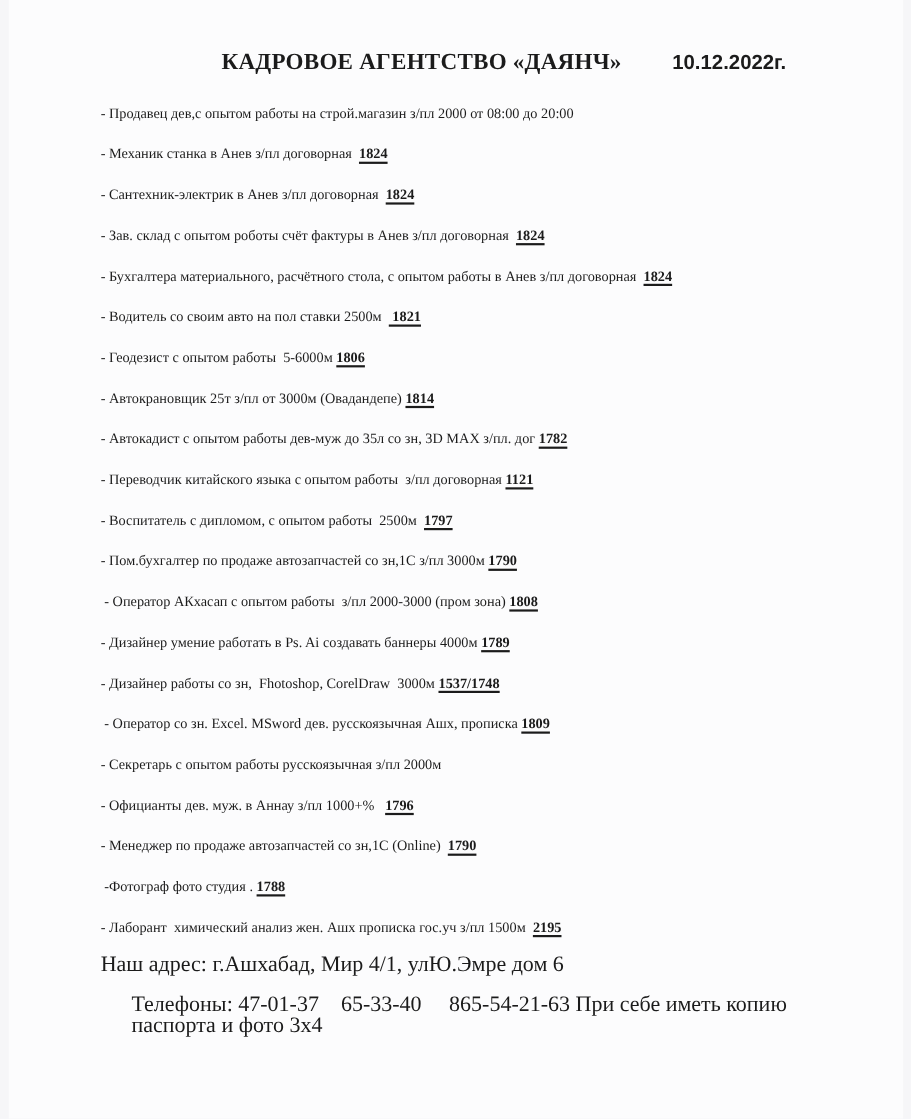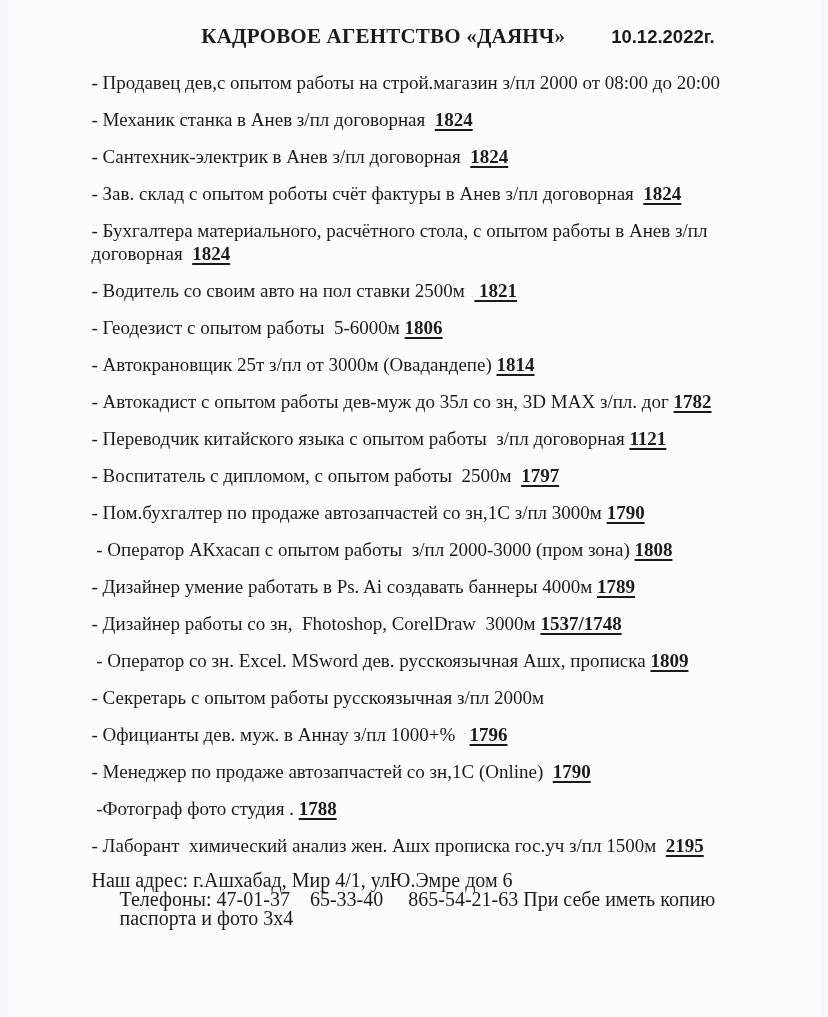--- a/index.html
+++ b/index.html
@@ -9,21 +9,21 @@
   }
   .page {
     position: relative;
     width: 813px;
     height: 1017px;
     margin: 0 auto;
     background: #fcfcfd;
     color: #1b1b1b;
     font-family: "Liberation Serif", serif;
     box-sizing: border-box;
-    padding: 24px 52px 20px 84px;
+    padding: 44px 52px 20px 84px;
     overflow: hidden;
   }
   .title-row {
     text-align: center;
     padding-left: 56px;
     margin-bottom: 22px;
     white-space: pre-wrap;
   }
   .title {
     font-family: "Liberation Serif", serif;
@@ -32,40 +32,41 @@
     letter-spacing: 0.2px;
   }
   .date {
     font-family: "Liberation Sans", sans-serif;
     font-size: 18.5px;
     font-weight: bold;
     margin-left: 46px;
   }
   .list p.vacancy {
     margin: 0 0 14px 0;
-    font-size: 19px;
+    font-size: 13px;
     line-height: 23px;
     white-space: pre-wrap;
   }
   .vcode {
     font-weight: bold;
     text-decoration: underline;
     text-decoration-thickness: 1.5px;
     text-underline-offset: 3px;
   }
   .footer p {
     margin: 0;
     font-size: 20px;
     line-height: 19px;
     white-space: pre-wrap;
   }
   .footer .address {
     margin-top: 4px;
   }
   .footer .phones {
+    margin-top: 17px;
     padding-left: 28px;
   }
 </style>
 </head>
 <body>
 
 <div class="page">
 
   <div class="title-row"><span class="title">КАДРОВОЕ АГЕНТСТВО «ДАЯНЧ»</span><span class="date">10.12.2022г.</span></div>
 

